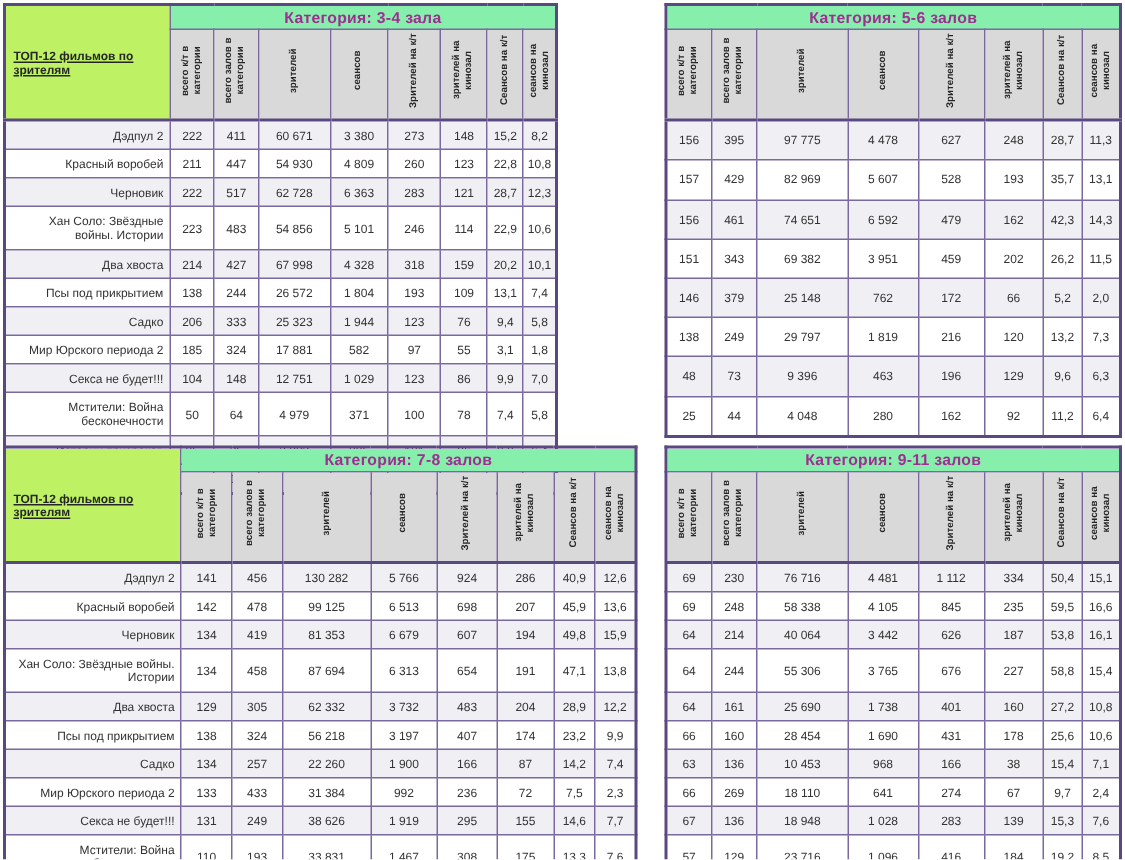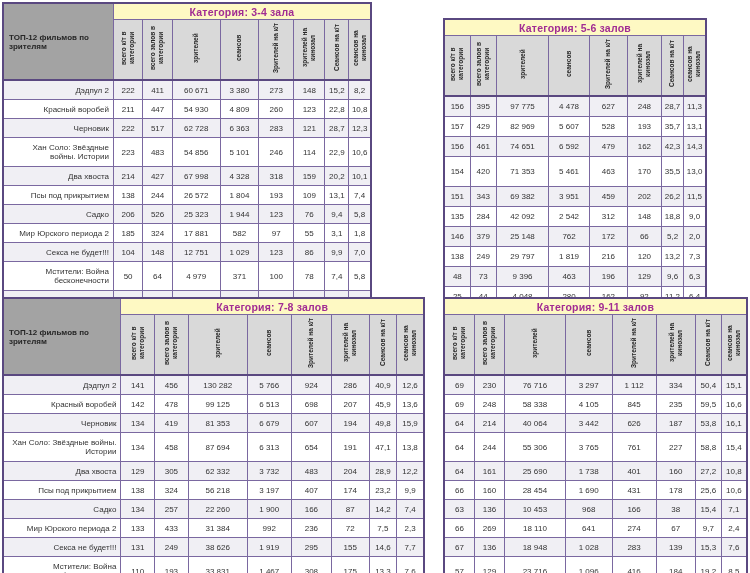--- a/index.html
+++ b/index.html
@@ -1,33 +1,33 @@
 <!DOCTYPE html>
 <html><head>
 <meta charset="utf-8">
 <style>
   html,body { margin:0; padding:0; background:#ffffff; }
   body { font-family:"Liberation Sans", sans-serif; }
   .page { position:relative; width:750px; height:573px; background:#ffffff; overflow:hidden; }
 
   .tblwrap { position:absolute; }
   #w0 { left:2px;   top:2px;   width:370px; height:290px; }
-  #w1 { left:443px; top:18px;   width:264px; height:290px; }
+  #w1 { left:443px; top:2px;   width:305px; height:290px; }
   #w2 { left:2px;   top:297px; width:423px; height:274px; }
   #w3 { left:443px; top:297px; width:305px; height:274px; }
 
   table { border-collapse:collapse; table-layout:fixed; width:100%; height:100%;
           border:2px solid #5A4880; }
   th, td { border:1px solid #7A68A0; overflow:hidden; }
 
-  th.title { color:#A12C93; font-size:10.5px; font-weight:bold; background:#fef9c3;
+  th.title { color:#A12C93; font-size:10.5px; font-weight:bold; background:#86efac;
              height:15px; text-align:center; padding:0; letter-spacing:0.2px; }
-  th.filmhdr { background:#a3a3a3; font-size:8px; font-weight:bold; color:#262626;
+  th.filmhdr { background:#bef264; font-size:8px; font-weight:bold; color:#262626;
                text-align:left; vertical-align:middle; padding:12px 5px;
-               border-bottom:2px solid #5A4880; }
+               border-bottom:2px solid #5A4880;text-decoration:underline; }
   th.rot { background:#D9D9D9; height:57px; vertical-align:middle; text-align:center;
            border-bottom:2px solid #5A4880; padding:1px 0; }
   th.rot .rotin { display:inline-block; writing-mode:vertical-rl; transform:rotate(180deg);
                   height:52px; font-size:6.5px; font-weight:bold; color:#262626;
                   line-height:1.25; text-align:center; white-space:normal; }
 
   td { font-size:8px; color:#333333; text-align:center; vertical-align:middle;
        padding:1px 2px; height:16px; background:#ffffff; }
   td.film { text-align:right; padding:1px 4px; }
   tbody tr:nth-child(odd) td { background:#F0EFF4; }
@@ -129,21 +129,21 @@
             <td>26 572</td>
             <td>1 804</td>
             <td>193</td>
             <td>109</td>
             <td>13,1</td>
             <td>7,4</td>
           </tr>
           <tr>
             <td class="film">Садко</td>
             <td>206</td>
-            <td>526</td>
+            <td>333</td>
             <td>25 323</td>
             <td>1 944</td>
             <td>123</td>
             <td>76</td>
             <td>9,4</td>
             <td>5,8</td>
           </tr>
           <tr>
             <td class="film">Мир Юрского периода 2</td>
             <td>185</td>
@@ -253,49 +253,29 @@
           <tr>
             <td>156</td>
             <td>461</td>
             <td>74 651</td>
             <td>6 592</td>
             <td>479</td>
             <td>162</td>
             <td>42,3</td>
             <td>14,3</td>
           </tr>
-          <tr class="tall">
-            <td>154</td>
-            <td>420</td>
-            <td>71 353</td>
-            <td>5 461</td>
-            <td>463</td>
-            <td>170</td>
-            <td>35,5</td>
-            <td>13,0</td>
-          </tr>
           <tr>
             <td>151</td>
             <td>343</td>
             <td>69 382</td>
             <td>3 951</td>
             <td>459</td>
             <td>202</td>
             <td>26,2</td>
             <td>11,5</td>
-          </tr>
-          <tr>
-            <td>135</td>
-            <td>284</td>
-            <td>42 092</td>
-            <td>2 542</td>
-            <td>312</td>
-            <td>148</td>
-            <td>18,8</td>
-            <td>9,0</td>
           </tr>
           <tr>
             <td>146</td>
             <td>379</td>
             <td>25 148</td>
             <td>762</td>
             <td>172</td>
             <td>66</td>
             <td>5,2</td>
             <td>2,0</td>
@@ -501,21 +481,21 @@
             <th class="rot"><div class="rotin">зрителей на кинозал</div></th>
             <th class="rot"><div class="rotin">Сеансов на к/т</div></th>
             <th class="rot"><div class="rotin">сеансов на кинозал</div></th>
           </tr>
         </thead>
         <tbody>
           <tr>
             <td>69</td>
             <td>230</td>
             <td>76 716</td>
-            <td>3 297</td>
+            <td>4 481</td>
             <td>1 112</td>
             <td>334</td>
             <td>50,4</td>
             <td>15,1</td>
           </tr>
           <tr>
             <td>69</td>
             <td>248</td>
             <td>58 338</td>
             <td>4 105</td>
@@ -532,21 +512,21 @@
             <td>626</td>
             <td>187</td>
             <td>53,8</td>
             <td>16,1</td>
           </tr>
           <tr class="tall">
             <td>64</td>
             <td>244</td>
             <td>55 306</td>
             <td>3 765</td>
-            <td>761</td>
+            <td>676</td>
             <td>227</td>
             <td>58,8</td>
             <td>15,4</td>
           </tr>
           <tr>
             <td>64</td>
             <td>161</td>
             <td>25 690</td>
             <td>1 738</td>
             <td>401</td>

